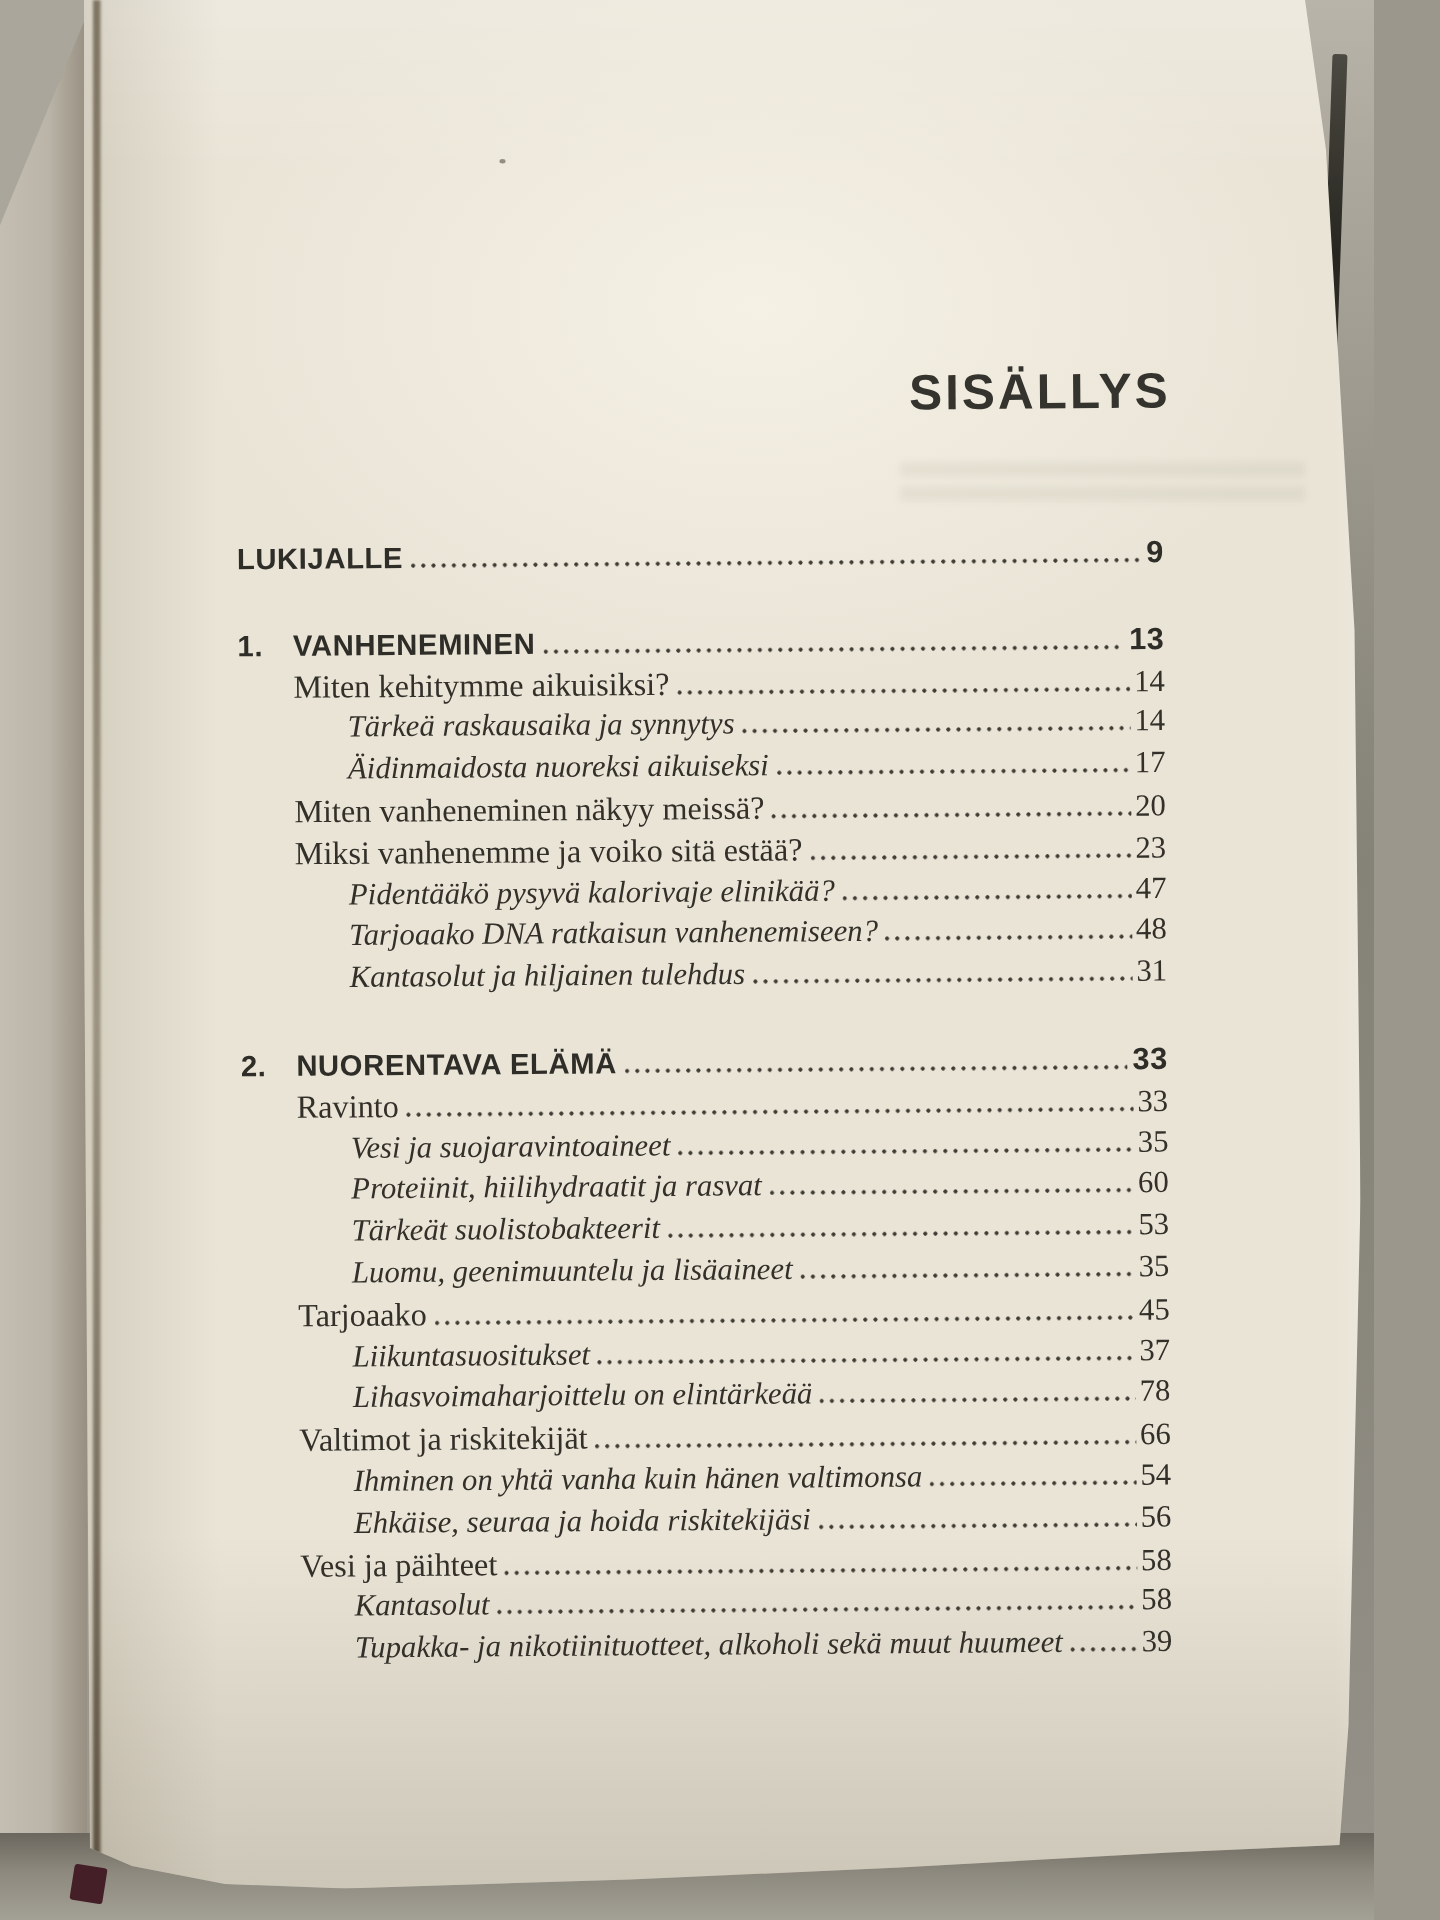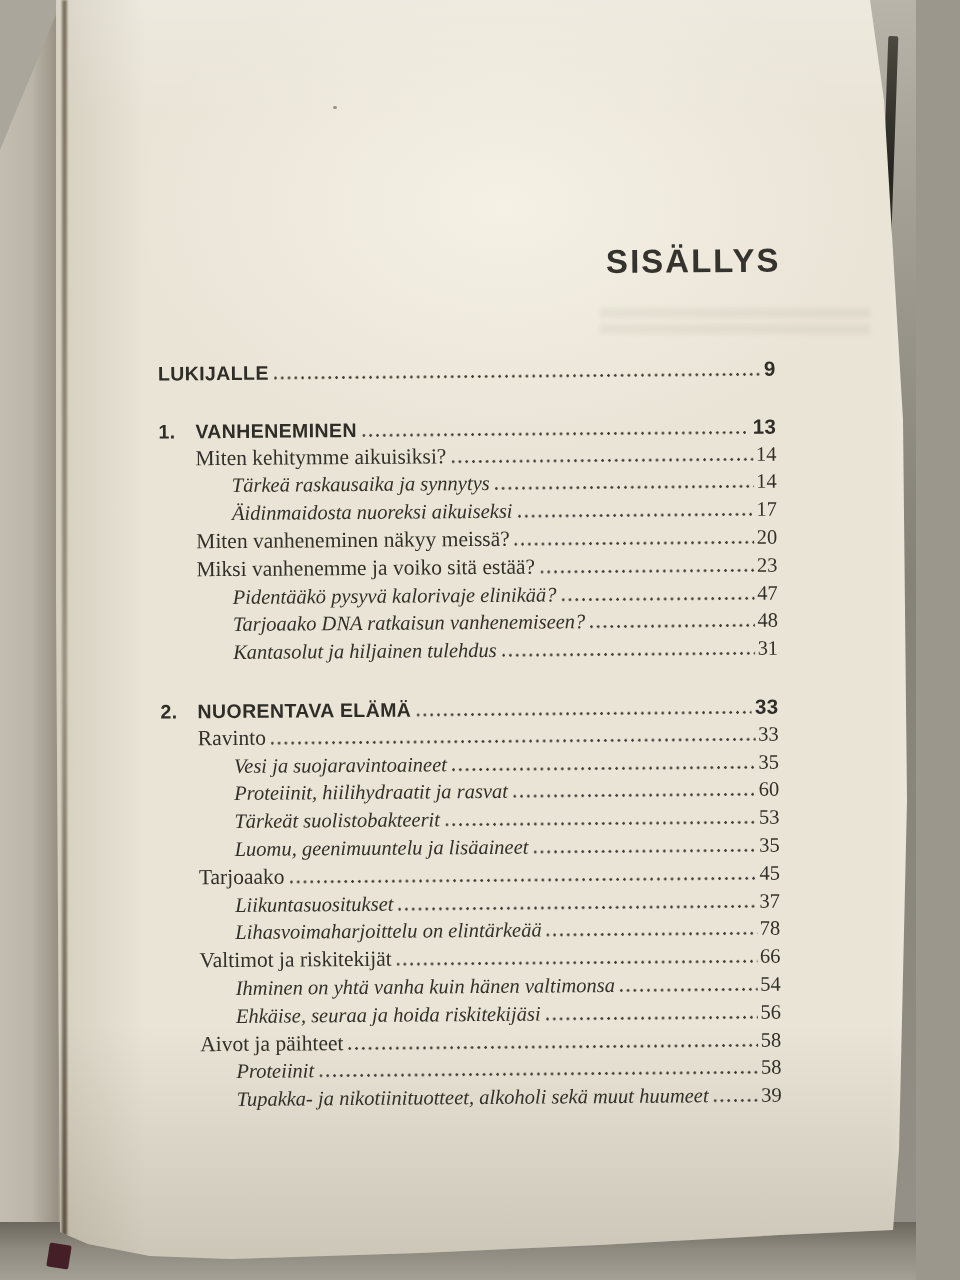--- a/index.html
+++ b/index.html
@@ -212,27 +212,27 @@
           <span class="pg">54</span>
         </div>
 
         <div class="row sub2">
           <span class="lbl">Ehkäise, seuraa ja hoida riskitekijäsi</span>
           <span class="dots"></span>
           <span class="pg">56</span>
         </div>
 
         <div class="row sub1">
-          <span class="lbl">Aivot ja päihteet</span>
+          <span class="lbl">Vesi ja päihteet</span>
           <span class="dots"></span>
           <span class="pg">58</span>
         </div>
 
         <div class="row sub2">
-          <span class="lbl">Proteiinit</span>
+          <span class="lbl">Kantasolut</span>
           <span class="dots"></span>
           <span class="pg">58</span>
         </div>
 
         <div class="row sub2">
           <span class="lbl">Tupakka- ja nikotiinituotteet, alkoholi sekä muut huumeet</span>
           <span class="dots"></span>
           <span class="pg">39</span>
         </div>
 

